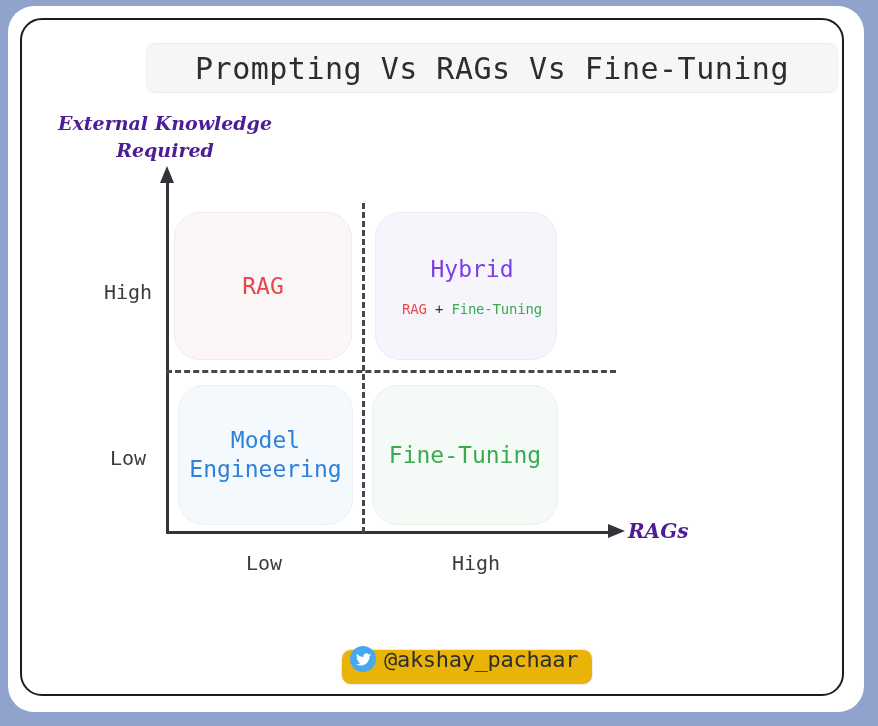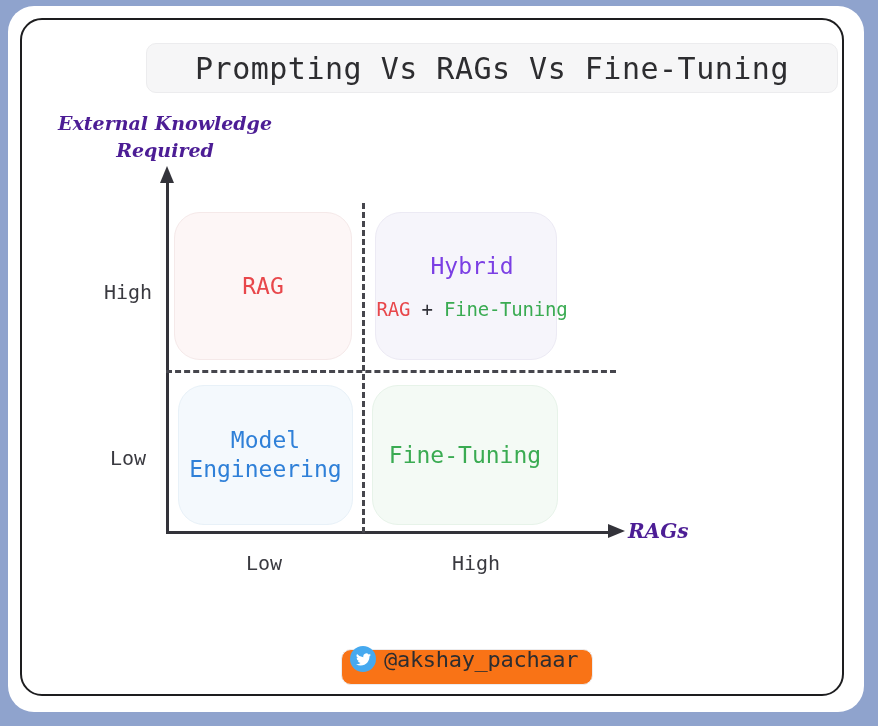--- a/index.html
+++ b/index.html
@@ -180,21 +180,21 @@
     text-align: center;
     white-space: pre-line;
   }
   .c-red   { color: #e8474b; }
   .c-purple{ color: #7b3fe4; }
   .c-blue  { color: #2f80d8; }
   .c-green { color: #3aab52; }
   .c-dark  { color: #303038; }
 
   .q-sub {
-    font-size: 19px;
+    font-size: 14px;
     margin-top: 17px;
     letter-spacing: -0.2px;
     white-space: nowrap;
     text-align: right;
   }
 
   
   .tick {
     position: absolute;
     font-family: "DejaVu Sans Mono", monospace;
@@ -234,21 +234,21 @@
     white-space: pre-line;
   }
 
   
   .handle-box {
     position: absolute;
     left: 341px;
     top: 649px;
     height: 36px;
     padding: 0 14px 16px 8px;
-    background: #f97316;
+    background: #eab308;
     border: 1px solid #ececee;
     border-radius: 10px;
     display: flex;
     align-items: center;
     gap: 8px;
     box-sizing: border-box;
   }
   .tw-circle {
     width: 26px;
     height: 26px;

